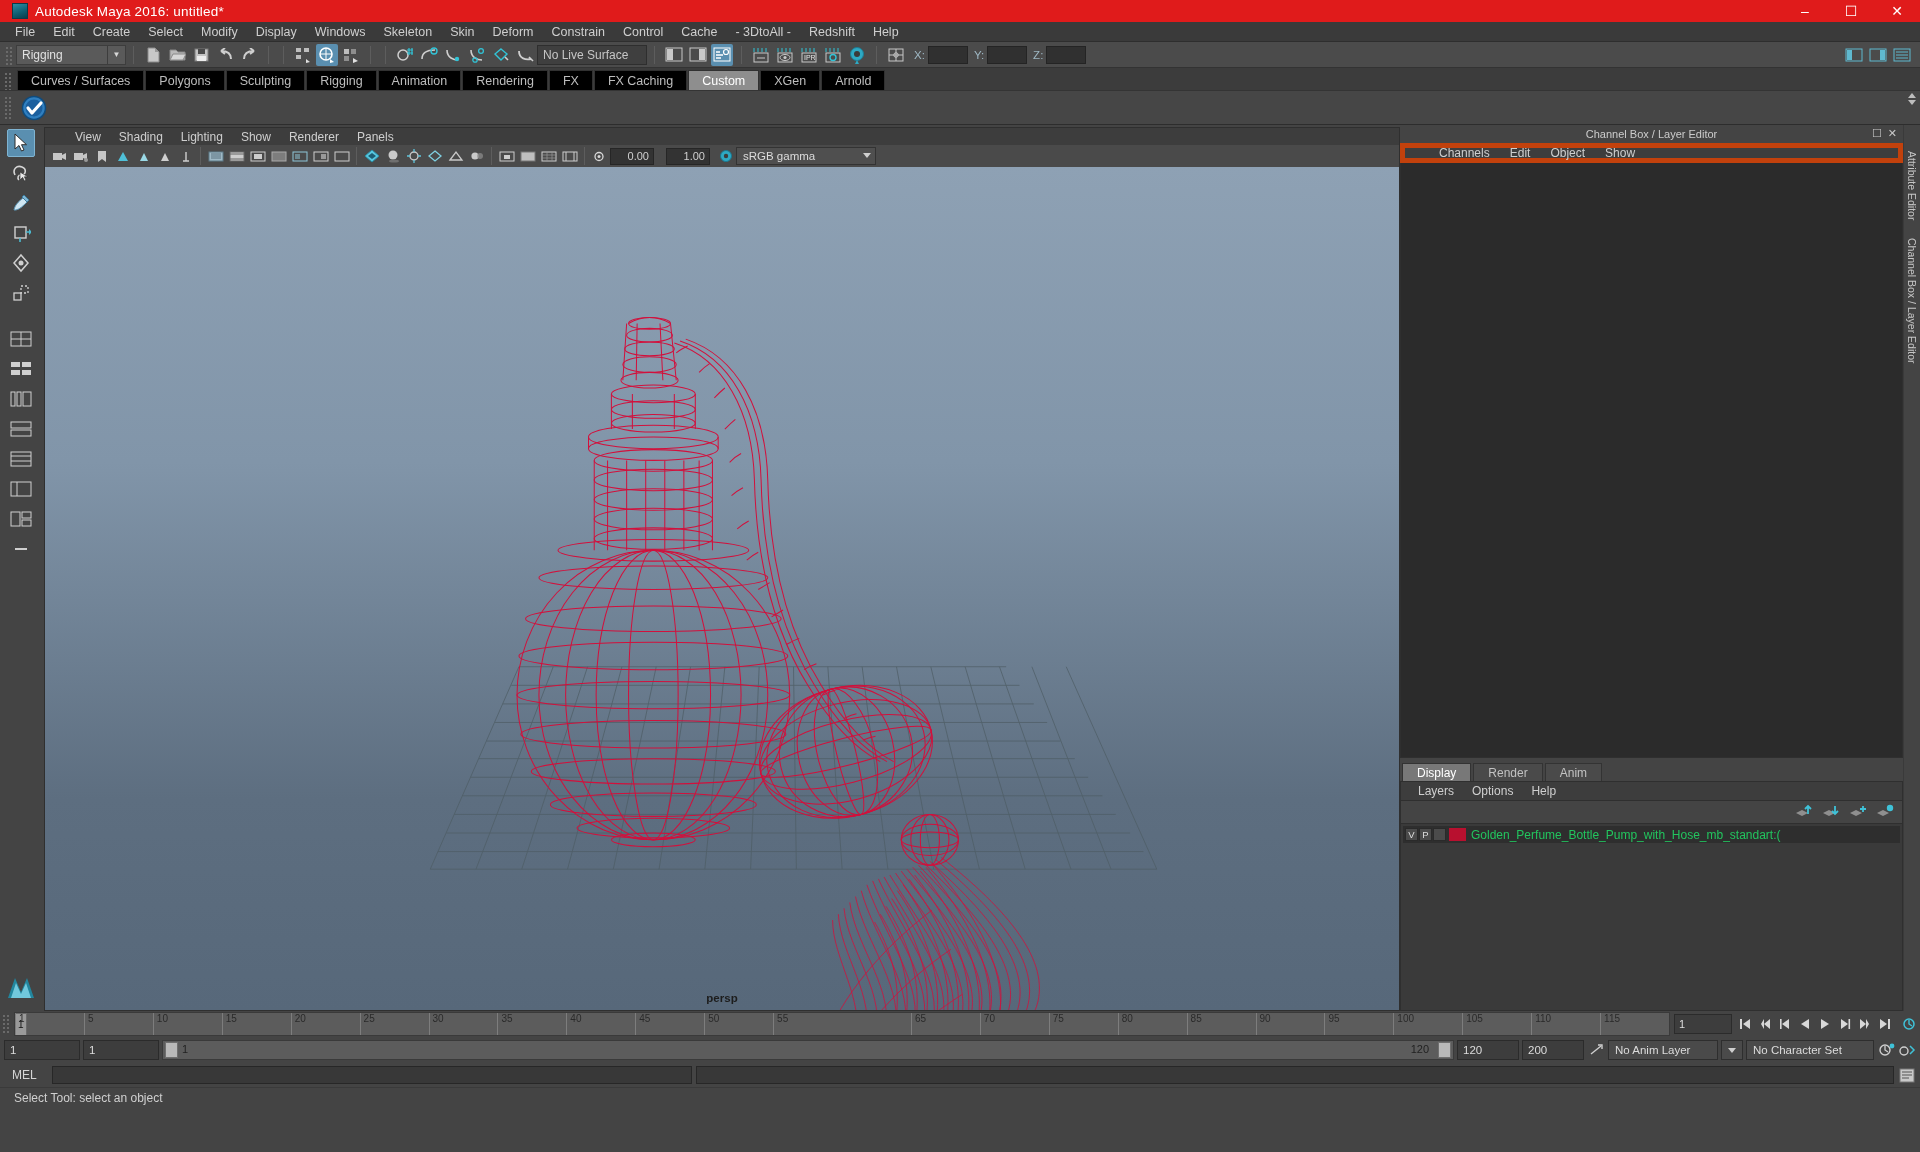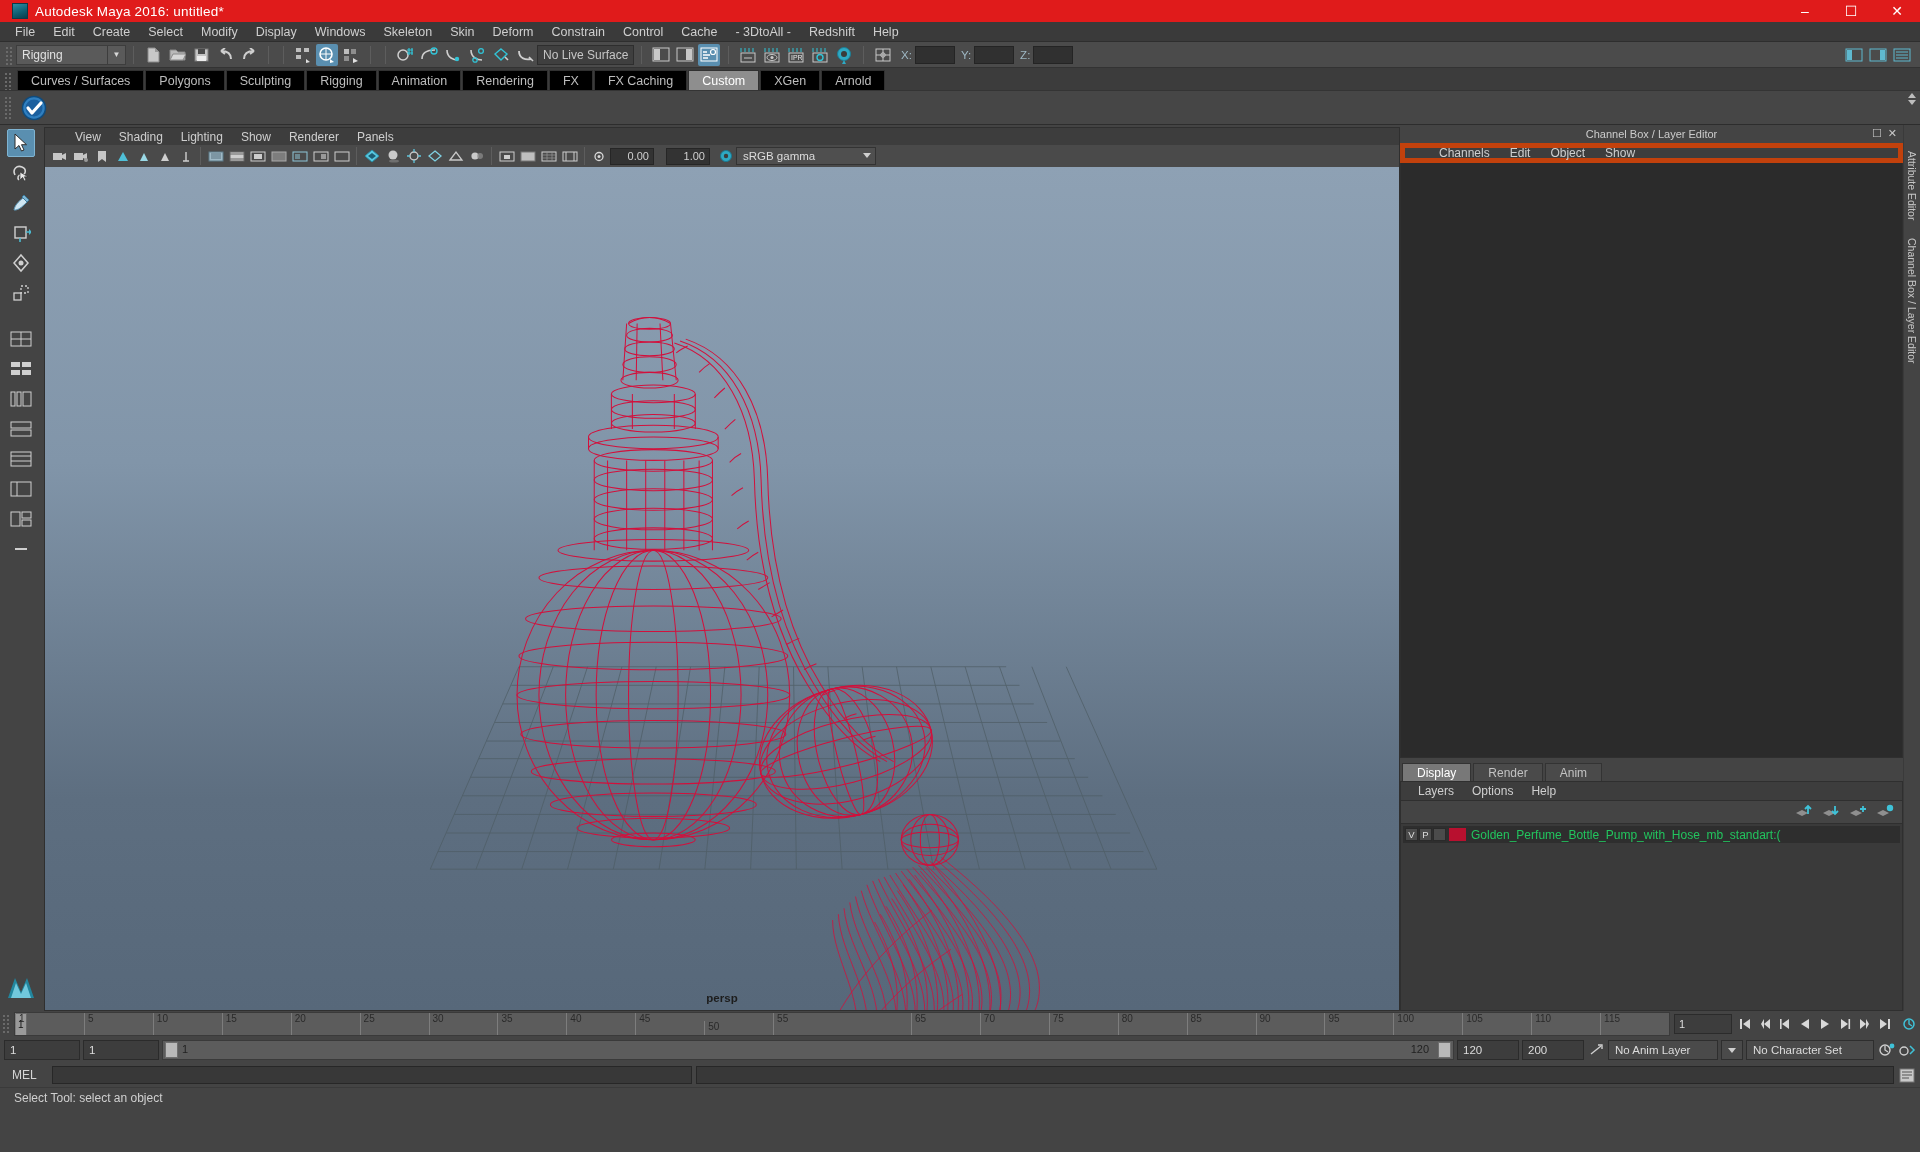--- a/index.html
+++ b/index.html
@@ -21,21 +21,21 @@
   .statusbar{height:26px;background:#4b4b4b;display:flex;align-items:center;border-bottom:1px solid #333;padding-left:4px;}
   .grip{width:9px;height:20px;margin-right:3px;
      background-image:radial-gradient(#6a6a6a 1px, transparent 1px);
      background-size:4px 4px;background-position:1px 1px;}
   .menuset{height:20px;width:92px;background:#5a5a5a;border:1px solid #3d3d3d;display:flex;align-items:center;padding-left:5px;font-size:12px;color:#e0e0e0;}
   .menuset-arrow{width:18px;height:20px;background:#5a5a5a;border:1px solid #3d3d3d;border-left:none;display:flex;align-items:center;justify-content:center;font-size:8px;color:#d8d8d8;}
   .sep{width:1px;height:18px;background:#5d5d5d;margin:0 7px;}
   .tbtn{width:22px;height:22px;margin:0 1px;display:flex;align-items:center;justify-content:center;position:relative;}
   .tbtn svg{display:block;}
   .tbtn.on{background:#5a8fb0;border-radius:2px;}
-  .livefield{height:20px;width:97px;background:#3f3f3f;border:1px solid #2e2e2e;display:flex;align-items:center;padding-left:5px;font-size:12px;color:#c6c6c6;}
+  .livefield{height:20px;width:110px;background:#3f3f3f;border:1px solid #2e2e2e;display:flex;align-items:center;padding-left:5px;font-size:12px;color:#c6c6c6;}
   .coordlbl{font-size:11.5px;color:#9fb8c4;margin:0 3px 0 6px;}
   .coordfield{height:18px;width:40px;background:#303030;border:1px solid #242424;}
 
   
   .shelfwrap{background:#3c3c3c;border-bottom:1px solid #2d2d2d;}
   .shelftabs{height:22px;display:flex;align-items:flex-end;padding-left:4px;}
   .shelftabs .sgrip{width:9px;height:18px;margin-right:4px;background-image:radial-gradient(#6a6a6a 1px,transparent 1px);background-size:4px 4px;}
   .stab{height:20px;padding:0 13px;line-height:20px;font-size:12.5px;color:#bdbdbd;background:#000000;border:1px solid #313131;border-bottom:none;margin-right:1px;}
   .stab.active{background:#8e8e8e;color:#ffffff;}
   .shelfrow{height:34px;background:#464646;display:flex;align-items:center;padding-left:4px;border-top:1px solid #343434;position:relative;}
@@ -952,21 +952,21 @@
       </div>
       <div class="tstick" style="left: calc(29.1667%);">
         <span>35</span>
       </div>
       <div class="tstick" style="left: calc(33.3333%);">
         <span>40</span>
       </div>
       <div class="tstick" style="left: calc(37.5%);">
         <span>45</span>
       </div>
-      <div class="tstick" style="left: calc(41.6667%); margin-top: 8px;">
+      <div class="tstick" style="left: calc(41.6667%);">
         <span>50</span>
       </div>
       <div class="tstick" style="left: calc(45.8333%);">
         <span>55</span>
       </div>
       <div class="tstick" style="left: calc(50%); margin-top: 48px;">
         <span>60</span>
       </div>
       <div class="tstick" style="left: calc(54.1667%);">
         <span>65</span>

